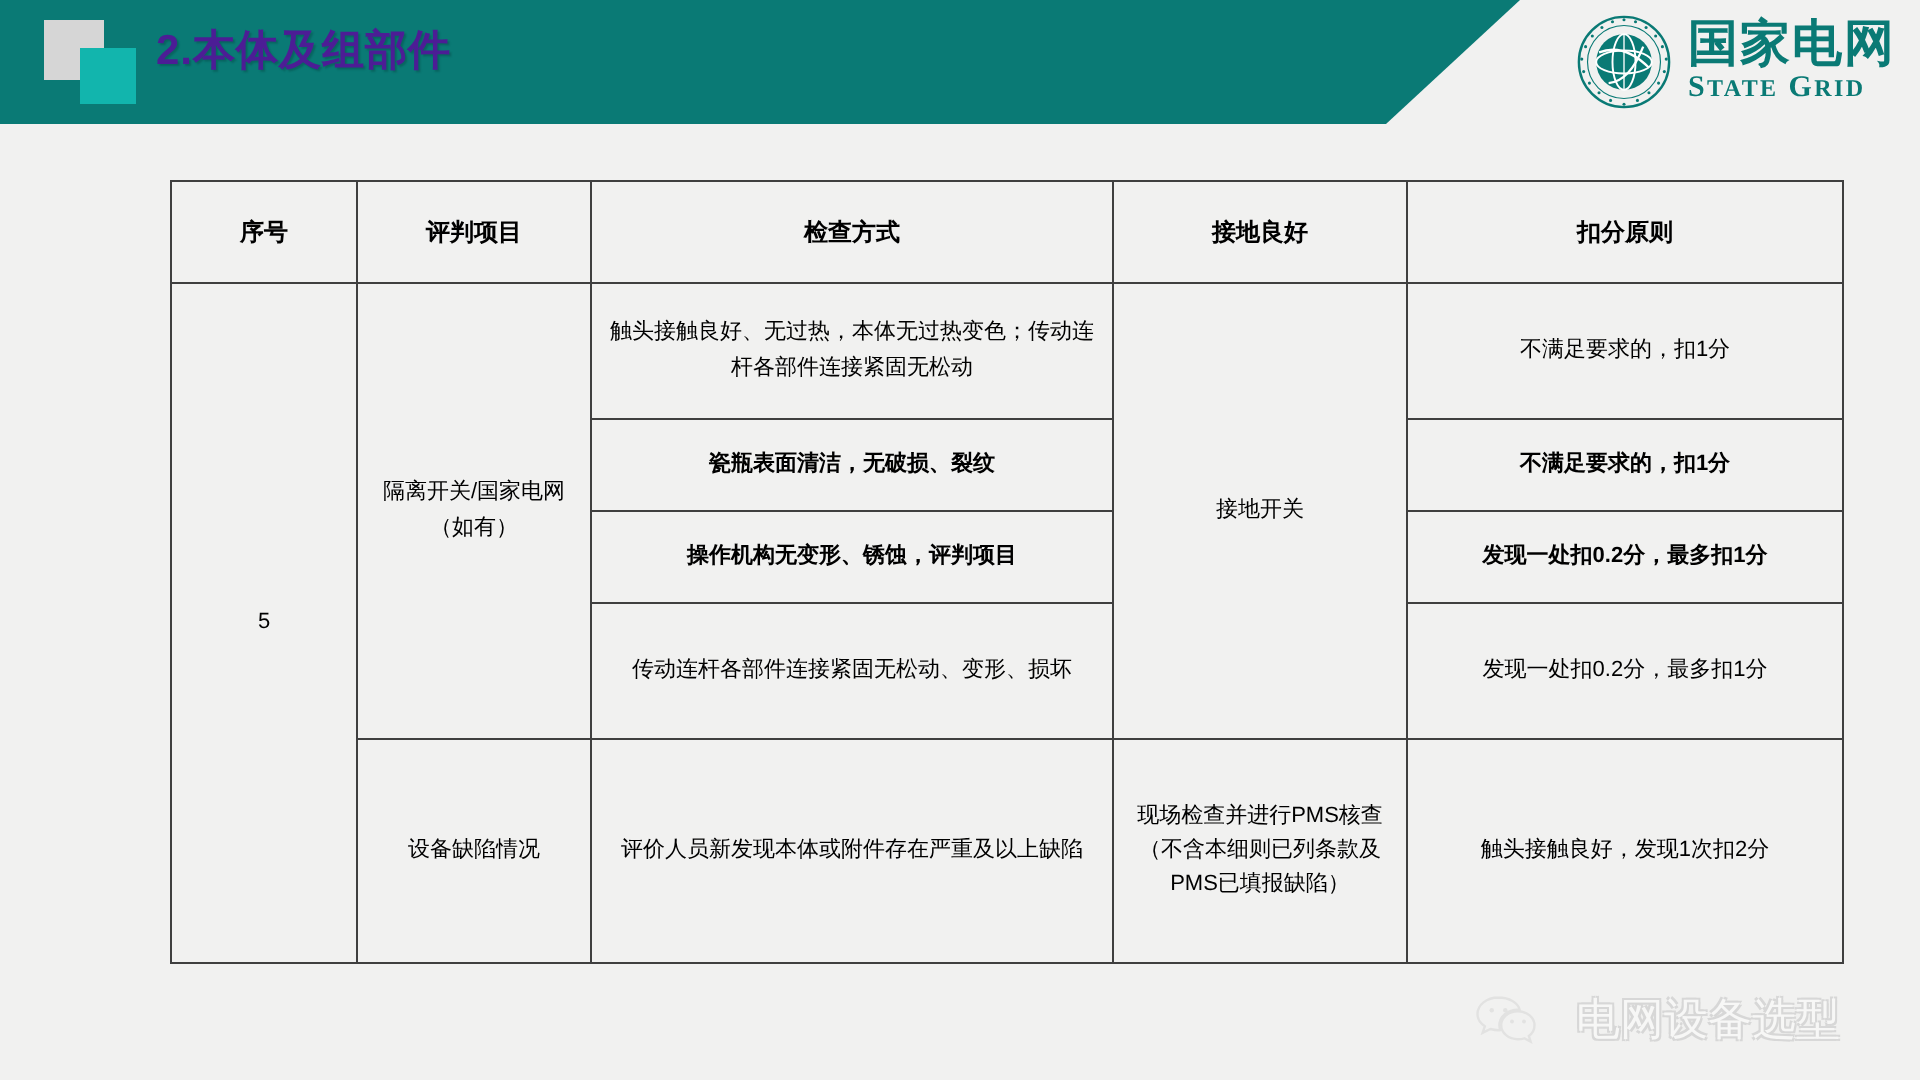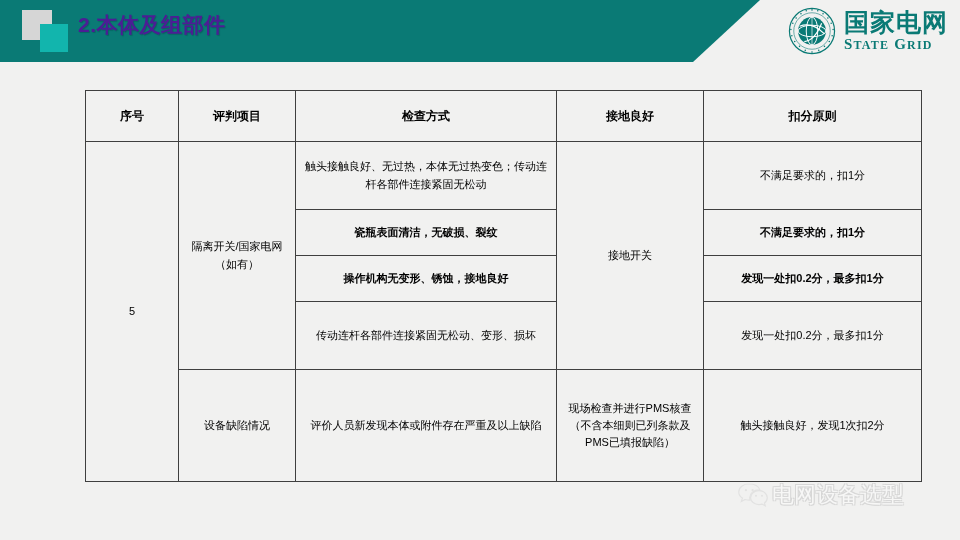--- a/index.html
+++ b/index.html
@@ -136,24 +136,24 @@
     font-size: 12px;
   }
   .r-tall  { height: 68px; }
   .r-mid   { height: 46px; font-weight: bold; }
   .r-last  { height: 112px; }
 
   
   .watermark {
     position: absolute;
     left: 738px;
-    top: 480px;
+    top: 495px;
     display: flex;
     align-items: center;
-    gap: 4px;
+    gap: 20px;
     opacity: 0.45;
   }
   .wechat-icon {
     width: 30px; height: 26px;
     flex: 0 0 auto;
   }
   .wm-text {
     font-size: 22px;
     color: #ffffff;
     font-weight: normal;
@@ -244,21 +244,21 @@
       <td rowspan="4">隔离开关/国家电网（如有）</td>
       <td>触头接触良好、无过热，本体无过热变色；传动连杆各部件连接紧固无松动</td>
       <td rowspan="4">接地开关</td>
       <td>不满足要求的，扣1分</td>
     </tr>
     <tr class="r-mid">
       <td>瓷瓶表面清洁，无破损、裂纹</td>
       <td>不满足要求的，扣1分</td>
     </tr>
     <tr class="r-mid">
-      <td>操作机构无变形、锈蚀，接地良好</td>
+      <td>操作机构无变形、锈蚀，评判项目</td>
       <td>发现一处扣0.2分，最多扣1分</td>
     </tr>
     <tr class="r-tall">
       <td>传动连杆各部件连接紧固无松动、变形、损坏</td>
       <td>发现一处扣0.2分，最多扣1分</td>
     </tr>
     <tr class="r-last">
       <td>设备缺陷情况</td>
       <td>评价人员新发现本体或附件存在严重及以上缺陷</td>
       <td>现场检查并进行PMS核查（不含本细则已列条款及PMS已填报缺陷）</td>

